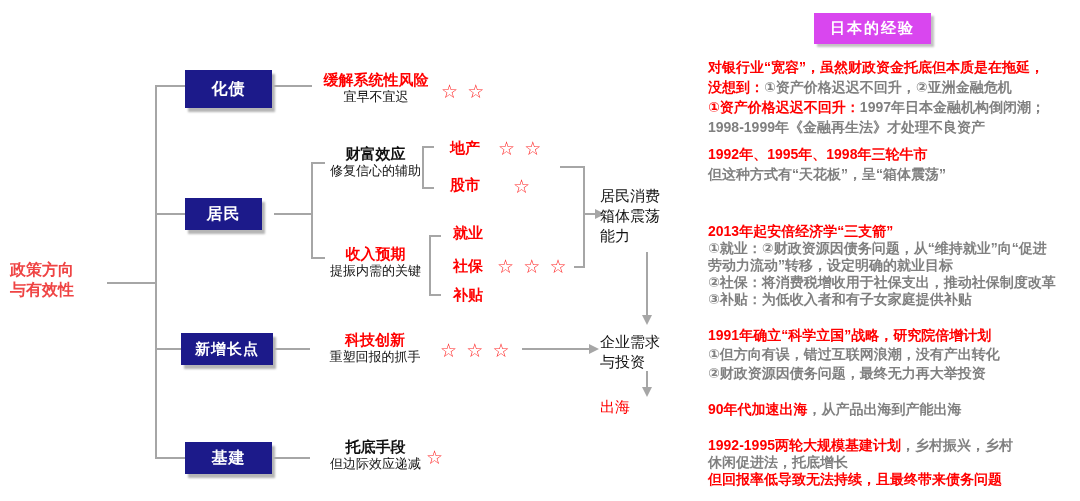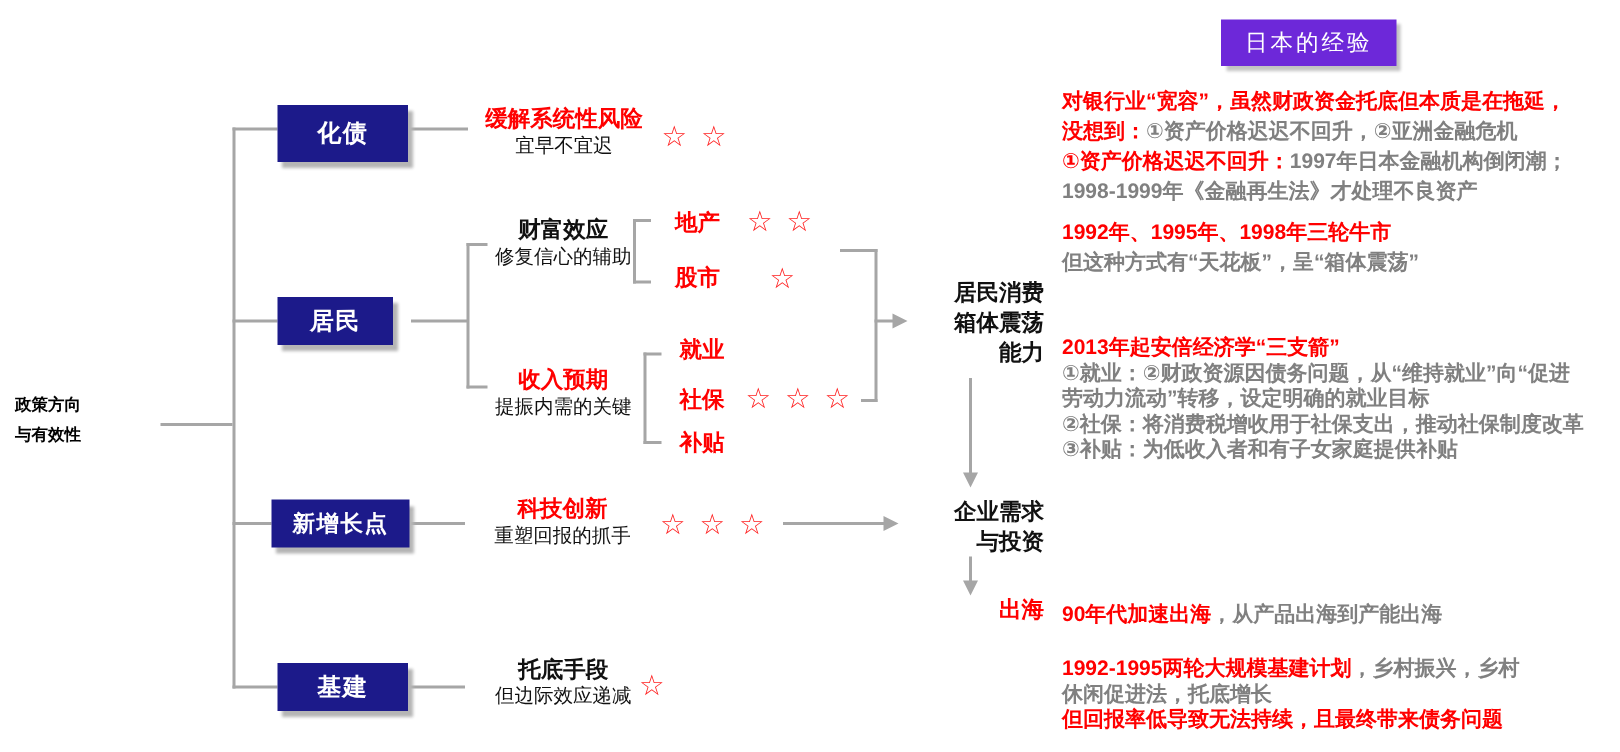--- a/index.html
+++ b/index.html
@@ -6,30 +6,30 @@
   .canvas{position:relative;width:1080px;height:501px;background:#ffffff;
     font-family:"Liberation Sans","DejaVu Sans",sans-serif;overflow:hidden}
   .hl{position:absolute;height:2px;background:#a6a6a6}
   .vl{position:absolute;width:2px;background:#a6a6a6}
   .ah-r{position:absolute;width:0;height:0;border-top:5px solid transparent;
     border-bottom:5px solid transparent;border-left:10px solid #a6a6a6}
   .ah-d{position:absolute;width:0;height:0;border-left:5px solid transparent;
     border-right:5px solid transparent;border-top:10px solid #a6a6a6}
   .navybox{position:absolute;background:#1c1a8a;color:#ffffff;font-weight:bold;font-size:16px;
     display:flex;align-items:center;justify-content:center;box-shadow:3px 4px 2px #b5b5b5;letter-spacing:1px}
-  .rootlab{position:absolute;font-size:11px;font-weight:bold;color:#000000;line-height:20px;white-space:nowrap}
+  .rootlab{position:absolute;font-size:16px;font-weight:bold;color:#ef4444;line-height:20px;white-space:nowrap}
   .note{position:absolute;text-align:center;line-height:17px;white-space:nowrap}
   .t-red{color:#ff0000;font-weight:bold;font-size:15px}
   .t-blk{color:#111111;font-weight:bold;font-size:15px}
   .sub{color:#111111;font-weight:normal;font-size:13px}
   .leaf{position:absolute;color:#ff0000;font-weight:bold;font-size:15px;white-space:nowrap}
   .stars{position:absolute;color:#ff2222;font-size:19px;letter-spacing:2px;white-space:nowrap;line-height:24px}
-  .mid{position:absolute;color:#111111;font-weight:bold;font-size:15px;text-align:right;line-height:20px;white-space:nowrap}
+  .mid{position:absolute;color:#111111;font-weight:normal;font-size:15px;text-align:left;line-height:20px;white-space:nowrap}
   .mid.red{color:#ff0000}
-  .badge{position:absolute;background:#6d28d9;color:#fff;font-weight:normal;font-size:15px;letter-spacing:2px;
+  .badge{position:absolute;background:#d946ef;color:#fff;font-weight:bold;font-size:15px;letter-spacing:2px;
     display:flex;align-items:center;justify-content:center;box-shadow:3px 3px 2px #c2c2c2}
   .jp{position:absolute;font-size:14px;font-weight:bold;white-space:nowrap}
   .jp .r{color:#ff0000}
   .jp .g{color:#808080}
 </style>
 </head>
 <body>
 
 <div class="canvas">
 
@@ -154,20 +154,25 @@
   </div>
 
   <div class="jp" style="left:708px;top:223px;line-height:17px">
     <div><span class="r">2013年起安倍经济学“三支箭”</span></div>
     <div><span class="g">①就业：②财政资源因债务问题，从“维持就业”向“促进</span></div>
     <div><span class="g">劳动力流动”转移，设定明确的就业目标</span></div>
     <div><span class="g">②社保：将消费税增收用于社保支出，推动社保制度改革</span></div>
     <div><span class="g">③补贴：为低收入者和有子女家庭提供补贴</span></div>
   </div>
 
+  <div class="jp" style="left:708px;top:326px;line-height:19px">
+    <div><span class="r">1991年确立“科学立国”战略，研究院倍增计划</span></div>
+    <div><span class="g">①但方向有误，错过互联网浪潮，没有产出转化</span></div>
+    <div><span class="g">②财政资源因债务问题，最终无力再大举投资</span></div>
+  </div>
 
   <div class="jp" style="left:708px;top:401px;line-height:17px">
     <div><span class="r">90年代加速出海</span><span class="g">，从产品出海到产能出海</span></div>
   </div>
 
   <div class="jp" style="left:708px;top:437px;line-height:17px">
     <div><span class="r">1992-1995两轮大规模基建计划</span><span class="g">，乡村振兴，乡村</span></div>
     <div><span class="g">休闲促进法，托底增长</span></div>
     <div><span class="r">但回报率低导致无法持续，且最终带来债务问题</span></div>
   </div>

